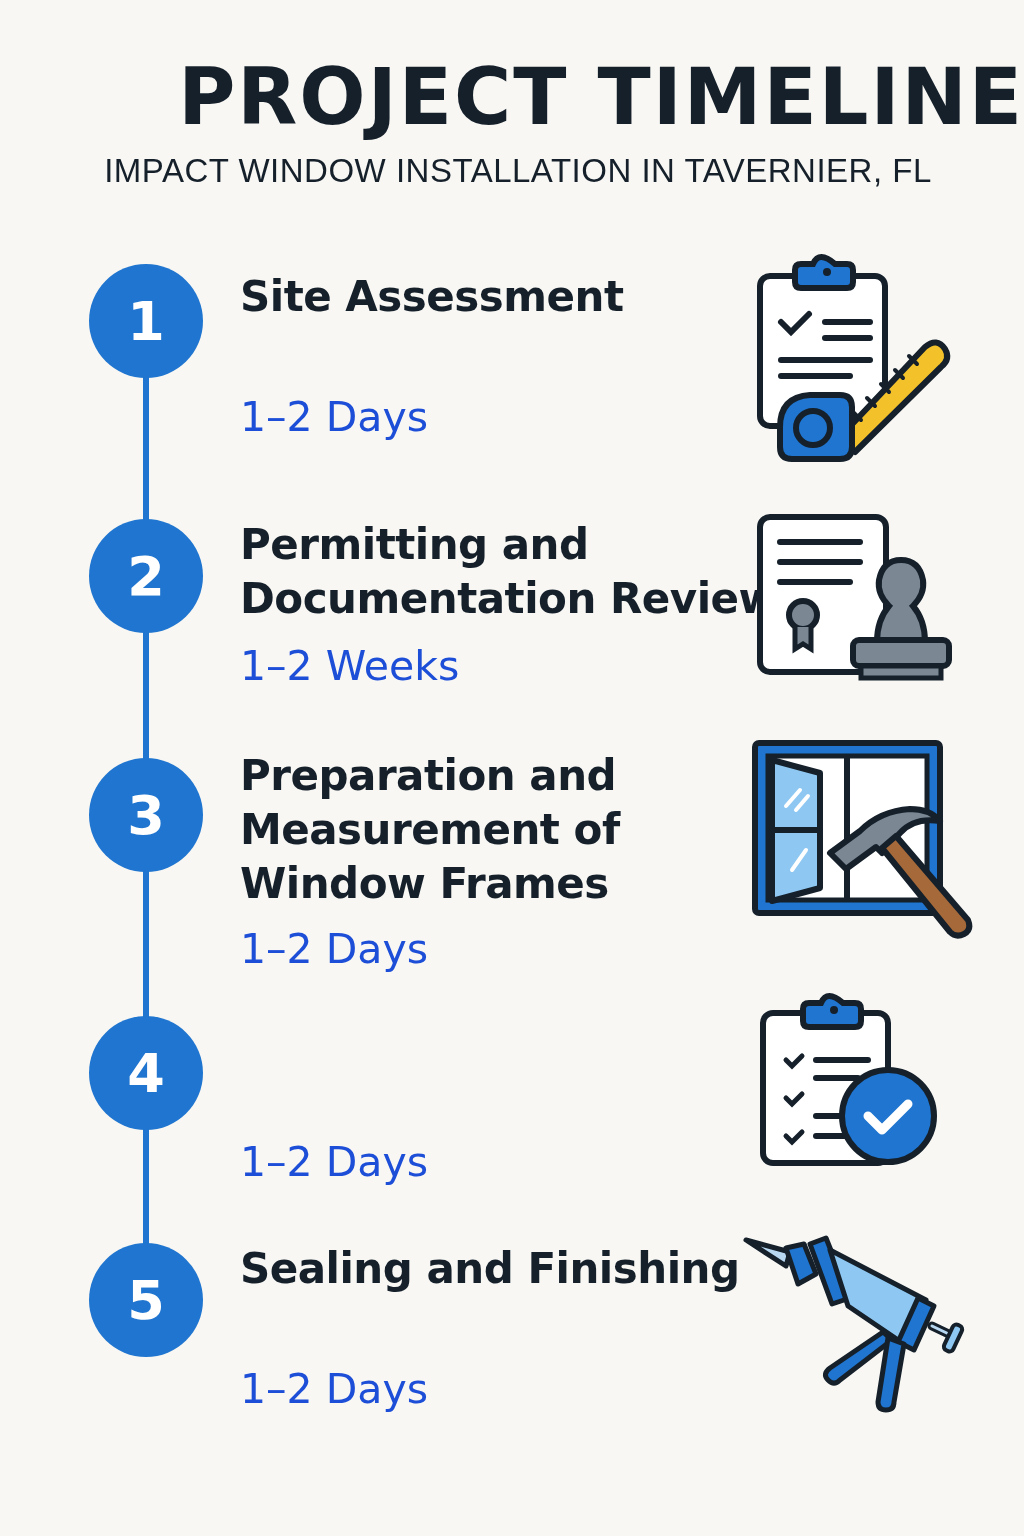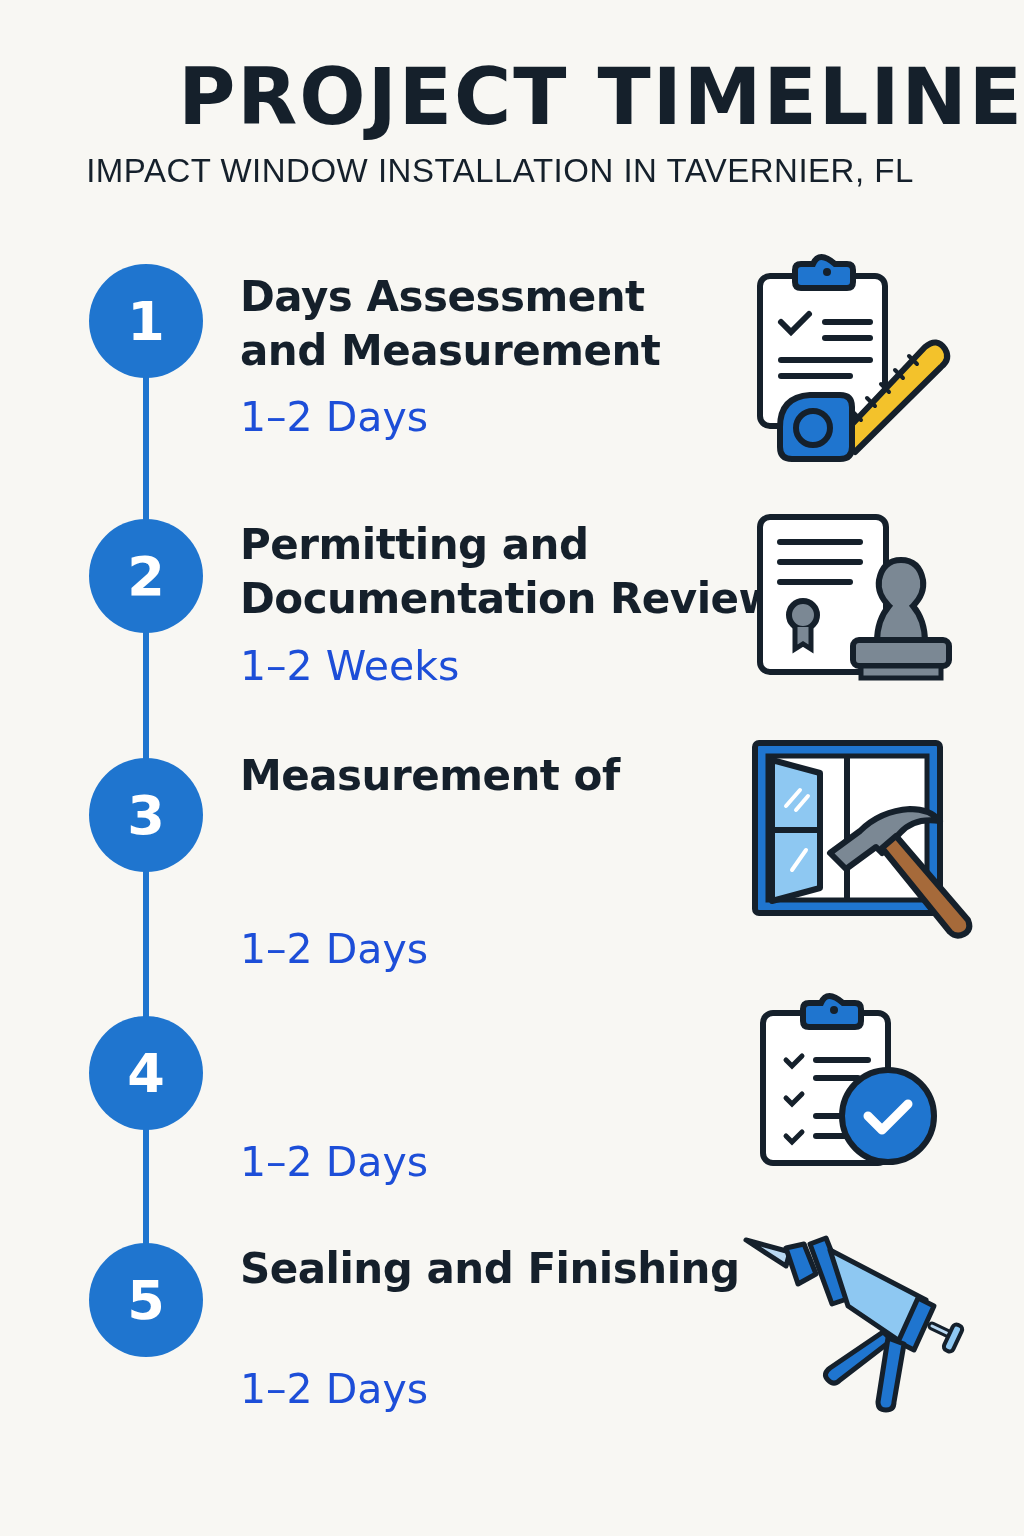--- a/index.html
+++ b/index.html
@@ -17,20 +17,21 @@
     font-family: "DejaVu Sans", sans-serif;
     font-weight: bold; font-size: 78px; letter-spacing: 2px;
     color: #15202b;
   }
   .subtitle {
     position: absolute; left: 0; top: 152px; width: 1000px;
     text-align: center;
     font-family: "Liberation Sans", sans-serif;
     font-size: 33px; letter-spacing: 0.5px;
     color: #15202b;
+    padding-left: 18px;
   }
   .line {
     position: absolute; left: 143px; top: 320px; width: 6px; height: 980px;
     background: #1f75cf;
   }
   .step { position: absolute; left: 0; width: 1024px; }
   .circle {
     position: absolute; left: 89px; width: 114px; height: 114px;
     border-radius: 50%;
     background: #1f75cf;
@@ -57,22 +58,21 @@
 <body>
 
 <div class="title">PROJECT TIMELINE</div>
 <div class="subtitle">IMPACT WINDOW INSTALLATION IN TAVERNIER, FL</div>
 
 <div class="line"></div>
 
 <div class="step" style="top:0">
   <div class="circle" style="top:264px">1</div>
   <div class="step-title" style="top:270px">
-    <span>Days Assessment</span>
-    <span>and Measurement</span>
+    <span>Site Assessment</span>
   </div>
   <div class="duration" style="top:393px">1–2 Days</div>
   <svg class="icon" style="left:745px;top:252px" width="210" height="215" viewBox="0 0 210 215">
     <rect x="15" y="24" width="125" height="150" rx="10" fill="#fff" stroke="#15202b" stroke-width="6"></rect>
     <path d="M50 24 v-6 q0-6 6-6 h12 q6-14 22 0 h12 q6 0 6 6 v12 q0 6 -6 6 h-46 q-6 0 -6 -6z" fill="#1f75cf" stroke="#15202b" stroke-width="6"></path>
     <circle cx="82" cy="20" r="4" fill="#15202b"></circle>
     <path d="M36 70 l10 10 l18 -18" fill="none" stroke="#15202b" stroke-width="6" stroke-linecap="round"></path>
     <line x1="80" y1="70" x2="125" y2="70" stroke="#15202b" stroke-width="6" stroke-linecap="round"></line>
     <line x1="80" y1="86" x2="125" y2="86" stroke="#15202b" stroke-width="6" stroke-linecap="round"></line>
     <line x1="36" y1="108" x2="125" y2="108" stroke="#15202b" stroke-width="6" stroke-linecap="round"></line>
@@ -100,21 +100,23 @@
     <path d="M40 115 v22 l8 -5 l8 5 v-22" fill="#7b8894" stroke="#15202b" stroke-width="5"></path>
     <path d="M122 130 q0 -22 12 -36 q-12 -12 -10 -26 q4 -20 22 -20 q18 0 22 20 q2 14 -10 26 q12 14 12 36z" fill="#7b8894" stroke="#15202b" stroke-width="6"></path>
     <rect x="98" y="128" width="96" height="26" rx="6" fill="#7b8894" stroke="#15202b" stroke-width="6"></rect>
     <rect x="106" y="154" width="80" height="12" fill="#7b8894" stroke="#15202b" stroke-width="5"></rect>
   </svg>
 </div>
 
 <div class="step" style="top:0">
   <div class="circle" style="top:758px">3</div>
   <div class="step-title" style="top:749px">
+    <span>Preparation and</span>
     <span>Measurement of</span>
+    <span>Window Frames</span>
   </div>
   <div class="duration" style="top:925px">1–2 Days</div>
   <svg class="icon" style="left:750px;top:738px" width="225" height="205" viewBox="0 0 225 205">
     <rect x="5" y="5" width="185" height="170" rx="4" fill="#1f75cf" stroke="#15202b" stroke-width="6"></rect>
     <rect x="18" y="18" width="159" height="144" fill="#fff" stroke="#15202b" stroke-width="5"></rect>
     <line x1="97" y1="18" x2="97" y2="162" stroke="#15202b" stroke-width="6"></line>
     <path d="M22 22 L70 35 V150 L22 163 Z" fill="#8ec8f2" stroke="#15202b" stroke-width="6" stroke-linejoin="round"></path>
     <line x1="22" y1="92" x2="70" y2="92" stroke="#15202b" stroke-width="6"></line>
     <path d="M36 68 l14 -16 M46 72 l12 -14 M42 132 l14 -20" stroke="#fff" stroke-width="4" stroke-linecap="round"></path>
     <path d="M80 115 l30 -22 q20 -20 50 -22 q20 0 30 12 q-26 -4 -40 12 l-18 20 l-6 -6 l-30 22 z" fill="#7b8894" stroke="#15202b" stroke-width="6" stroke-linejoin="round"></path>

